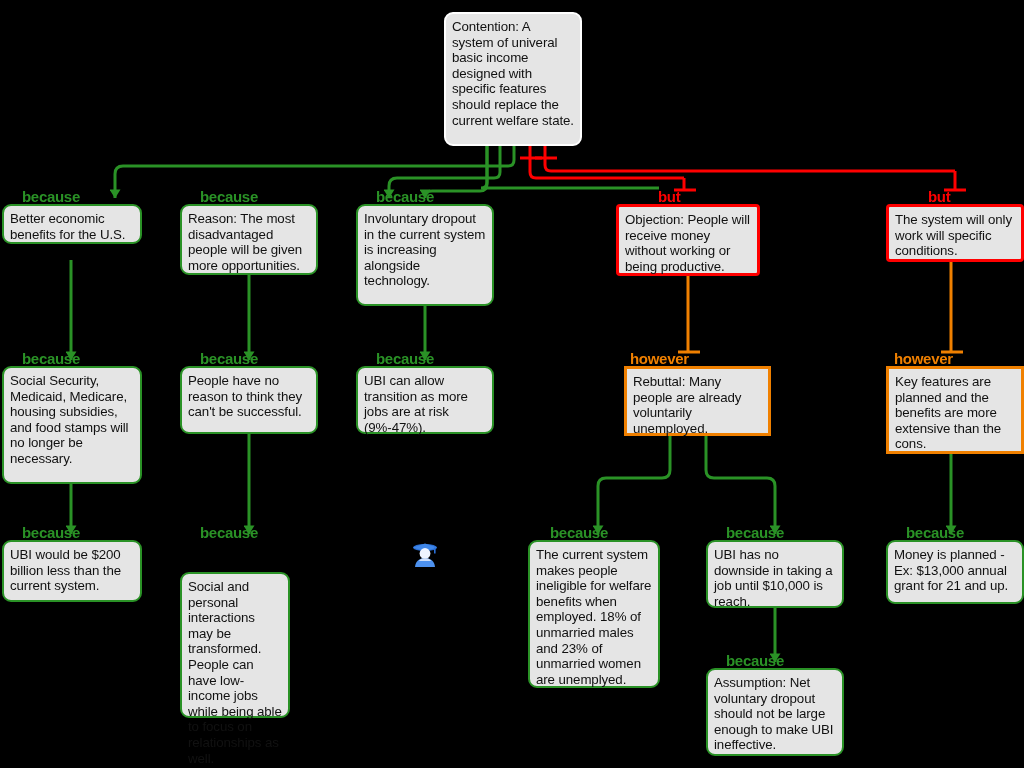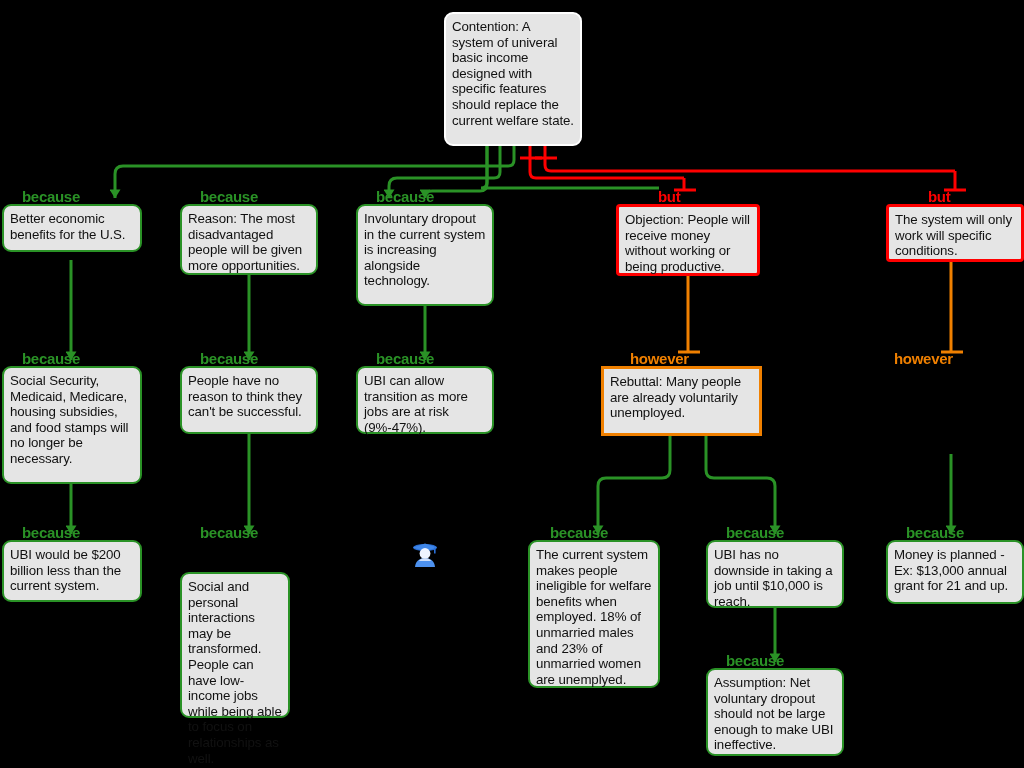--- a/index.html
+++ b/index.html
@@ -111,21 +111,21 @@
       <path d="M688,276 L688,352"></path>
       <path d="M678,352 L700,352"></path>
       <path d="M951,262 L951,352"></path>
       <path d="M941,352 L963,352"></path>
     </g>
   </svg>
 
   <div class="node root" style="left:444px;top:12px;width:138px;height:134px;">Contention: A system of univeral basic income designed with specific features should replace the current welfare state.</div>
 
   <div class="edge-label green" style="left:22px;top:188px;">because</div>
-  <div class="node green" style="left:2px;top:204px;width:140px;height:48px;">Better economic benefits for the U.S.</div>
+  <div class="node green" style="left:2px;top:204px;width:140px;height:40px;">Better economic benefits for the U.S.</div>
 
   <div class="edge-label green" style="left:200px;top:188px;">because</div>
   <div class="node green" style="left:180px;top:204px;width:138px;height:71px;">Reason: The most disadvantaged people will be given more opportunities.</div>
 
   <div class="edge-label green" style="left:376px;top:188px;">because</div>
   <div class="node green" style="left:356px;top:204px;width:138px;height:102px;">Involuntary dropout in the current system is increasing alongside technology.</div>
 
   <div class="edge-label red" style="left:658px;top:188px;">but</div>
   <div class="node red" style="left:616px;top:204px;width:144px;height:72px;">Objection: People will receive money without working or being productive.</div>
 
@@ -135,23 +135,24 @@
   <div class="edge-label green" style="left:22px;top:350px;">because</div>
   <div class="node green" style="left:2px;top:366px;width:140px;height:118px;">Social Security, Medicaid, Medicare, housing subsidies, and food stamps will no longer be necessary.</div>
 
   <div class="edge-label green" style="left:200px;top:350px;">because</div>
   <div class="node green" style="left:180px;top:366px;width:138px;height:68px;">People have no reason to think they can't be successful.</div>
 
   <div class="edge-label green" style="left:376px;top:350px;">because</div>
   <div class="node green" style="left:356px;top:366px;width:138px;height:68px;">UBI can allow transition as more jobs are at risk (9%-47%).</div>
 
   <div class="edge-label orange" style="left:630px;top:350px;">however</div>
-  <div class="node orange" style="left:601px;top:366px;width:161px;height:70px;">Rebuttal: Many people are already voluntarily unemployed.</div>
+  <div class="node orange" style="left:624px;top:366px;width:147px;height:70px;">Rebuttal: Many people are already voluntarily unemployed.</div>
 
   <div class="edge-label orange" style="left:894px;top:350px;">however</div>
+  <div class="node orange" style="left:886px;top:366px;width:138px;height:88px;">Key features are planned and the benefits are more extensive than the cons.</div>
 
   <div class="edge-label green" style="left:22px;top:524px;">because</div>
   <div class="node green" style="left:2px;top:540px;width:140px;height:62px;">UBI would be $200 billion less than the current system.</div>
 
   <div class="edge-label green" style="left:200px;top:524px;">because</div>
   <div class="node green" style="left:180px;top:572px;width:110px;height:146px;">Social and personal interactions may be transformed. People can have low-income jobs while being able to focus on relationships as well.</div>
 
   <div class="edge-label green" style="left:550px;top:524px;">because</div>
   <div class="node green" style="left:528px;top:540px;width:132px;height:148px;">The current system makes people ineligible for welfare benefits when employed. 18% of unmarried males and 23% of unmarried women are unemplyed.</div>
 

